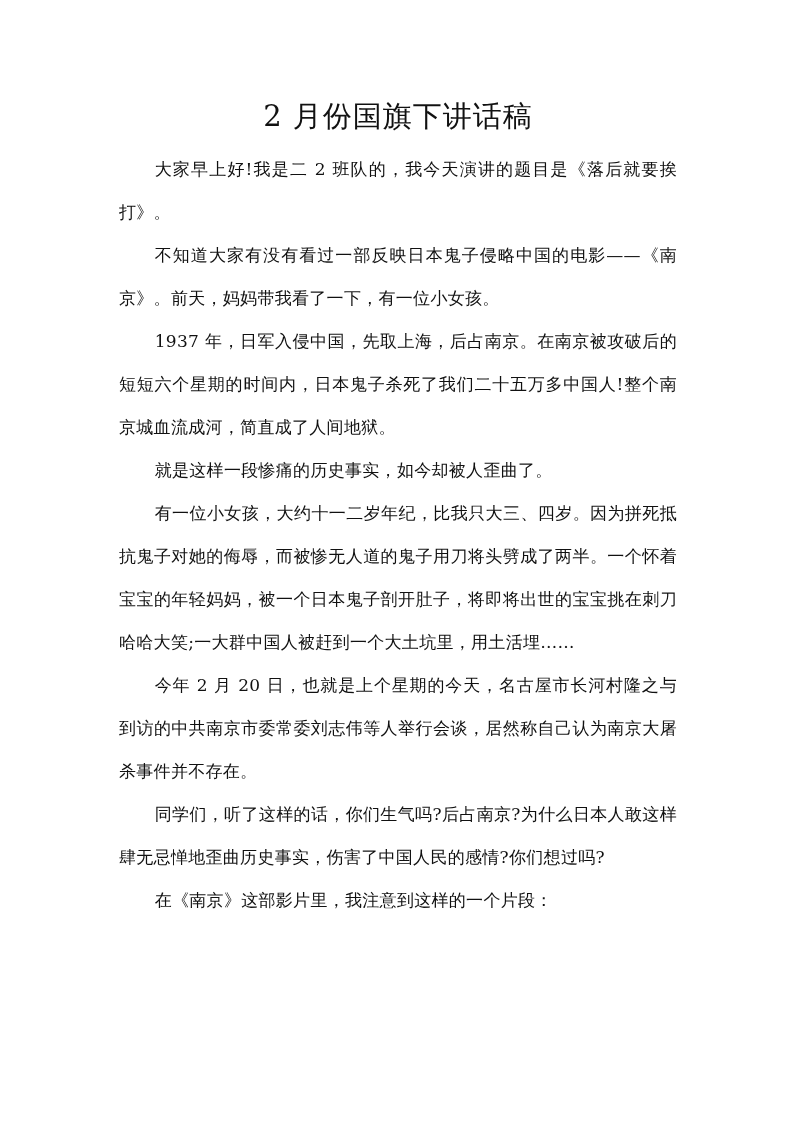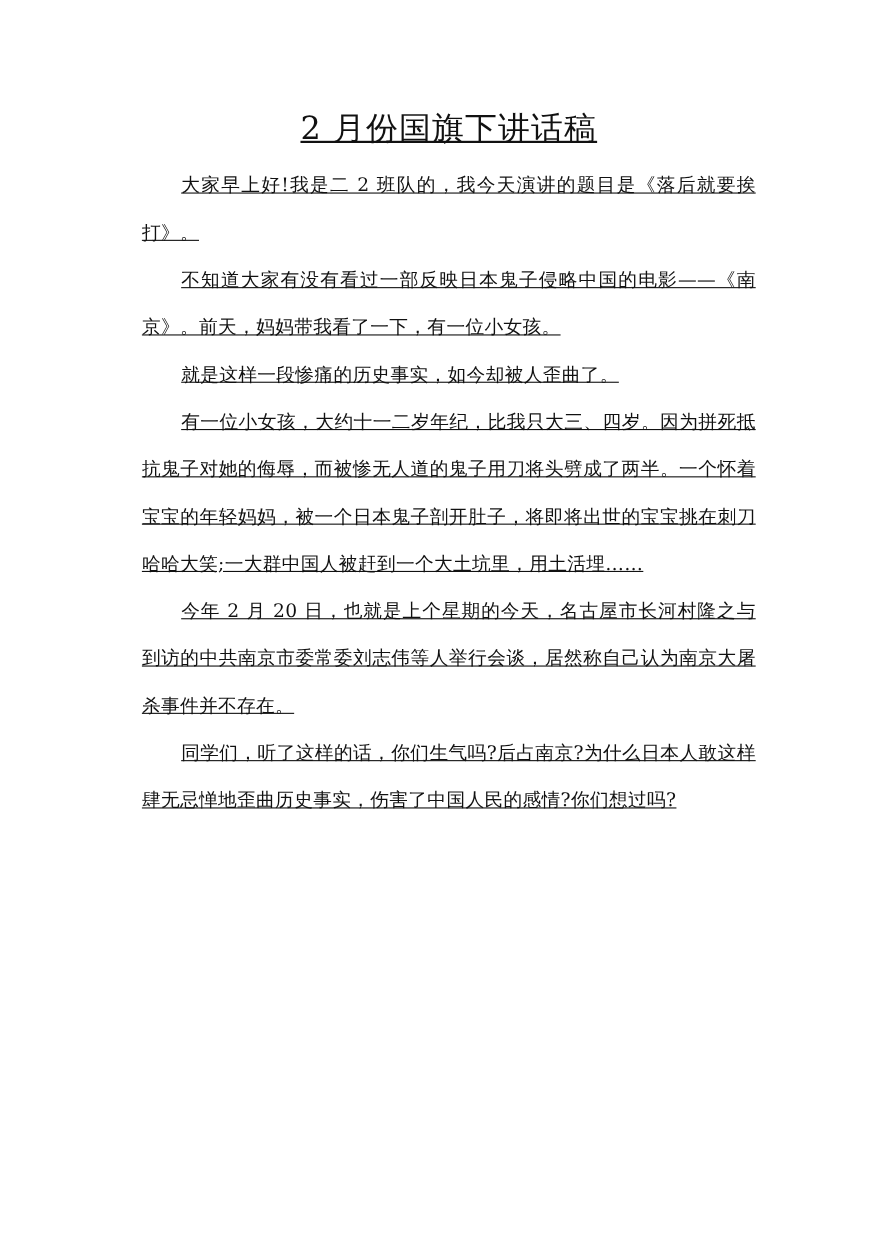--- a/index.html
+++ b/index.html
@@ -10,24 +10,23 @@
     body {
       width: 794px;
       height: 1123px;
       position: relative;
       overflow: hidden;
       font-family: "DejaVu Serif", "Liberation Serif", serif;
       color: #111111;
     }
     .page {
       position: absolute;
-      left: 129px;
+      left: 119px;
       top: 94px;
       width: 558px;
-      text-decoration: underline;
     }
     .doc-title {
       text-align: center;
       font-size: 29px;
       line-height: 44px;
       height: 44px;
       margin: 0 0 10px 0;
       font-weight: normal;
       letter-spacing: 1px;
     }
@@ -40,17 +39,19 @@
       letter-spacing: 0.3px;
     }
   </style>
 </head>
 <body>
 
 <div class="page">
   <h1 class="doc-title">2 月份国旗下讲话稿</h1>
   <p class="para">大家早上好!我是二 2 班队的，我今天演讲的题目是《落后就要挨打》。</p>
   <p class="para">不知道大家有没有看过一部反映日本鬼子侵略中国的电影——《南京》。前天，妈妈带我看了一下，有一位小女孩。</p>
+  <p class="para">1937 年，日军入侵中国，先取上海，后占南京。在南京被攻破后的短短六个星期的时间内，日本鬼子杀死了我们二十五万多中国人!整个南京城血流成河，简直成了人间地狱。</p>
   <p class="para">就是这样一段惨痛的历史事实，如今却被人歪曲了。</p>
   <p class="para">有一位小女孩，大约十一二岁年纪，比我只大三、四岁。因为拼死抵抗鬼子对她的侮辱，而被惨无人道的鬼子用刀将头劈成了两半。一个怀着宝宝的年轻妈妈，被一个日本鬼子剖开肚子，将即将出世的宝宝挑在刺刀哈哈大笑;一大群中国人被赶到一个大土坑里，用土活埋……</p>
   <p class="para">今年 2 月 20 日，也就是上个星期的今天，名古屋市长河村隆之与到访的中共南京市委常委刘志伟等人举行会谈，居然称自己认为南京大屠杀事件并不存在。</p>
   <p class="para">同学们，听了这样的话，你们生气吗?后占南京?为什么日本人敢这样肆无忌惮地歪曲历史事实，伤害了中国人民的感情?你们想过吗?</p>
+  <p class="para">在《南京》这部影片里，我注意到这样的一个片段：</p>
 </div>
 
 </body></html>

